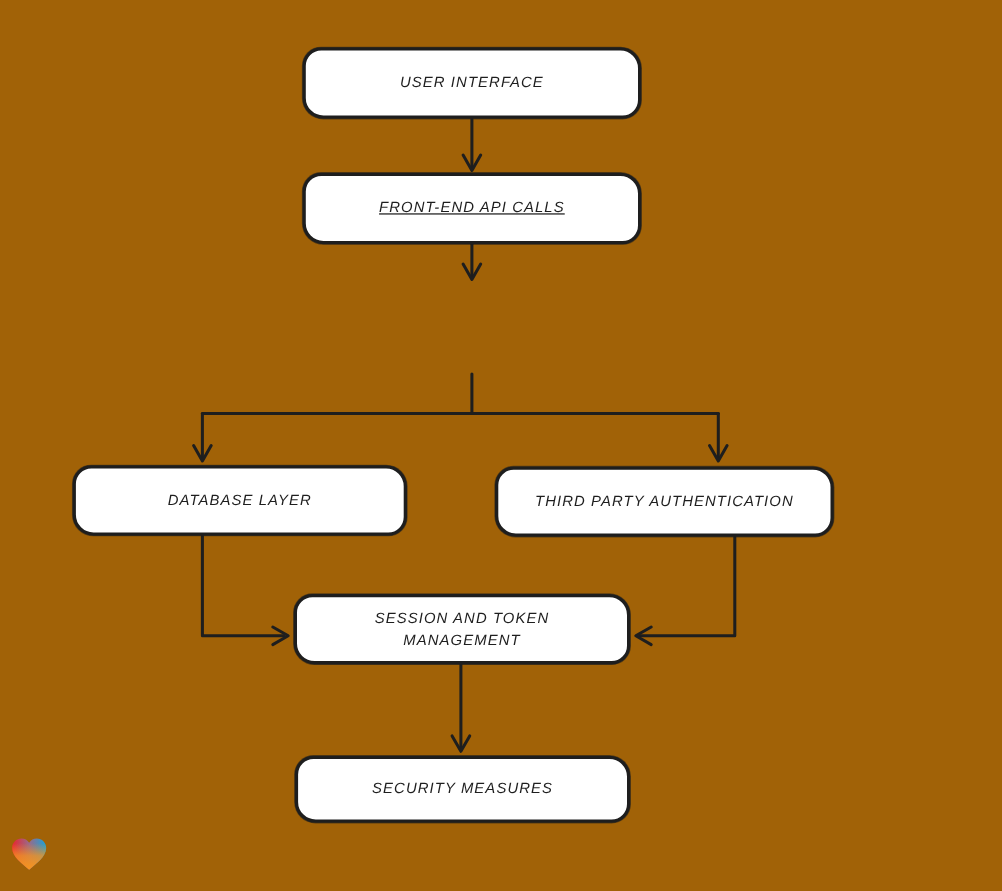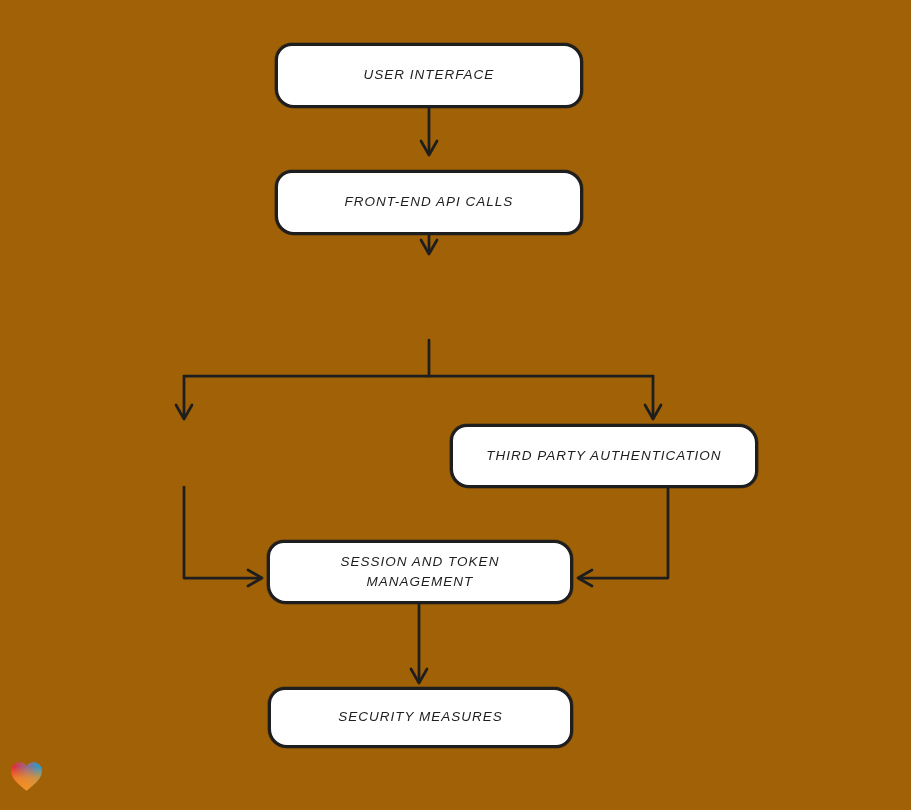--- a/index.html
+++ b/index.html
@@ -104,25 +104,28 @@
     <g>
       <path d="M419 604 V681"></path>
       <path d="M411 669 L419 683 L427 669"></path>
     </g>
   </svg>
 
   <div class="node" style="left:275px; top:43px; width:308px; height:65px;">
     <span class="label">USER INTERFACE</span>
   </div>
 
-  <div class="node" style="left:275px; top:170px; width:308px; height:65px;">
+  <div class="node" style="left:275px; top:157px; width:308px; height:65px;text-decoration:underline;">
     <span class="label">FRONT-END API CALLS</span>
   </div>
 
 
+  <div class="node" style="left:66px; top:423px; width:304px; height:64px;">
+    <span class="label">DATABASE LAYER</span>
+  </div>
 
   <div class="node" style="left:450px; top:424px; width:308px; height:64px;">
     <span class="label">THIRD PARTY AUTHENTICATION</span>
   </div>
 
   <div class="node" style="left:267px; top:540px; width:306px; height:64px;">
     <span class="label">SESSION AND TOKEN MANAGEMENT</span>
   </div>
 
   <div class="node" style="left:268px; top:687px; width:305px; height:61px;text-align:right;">

